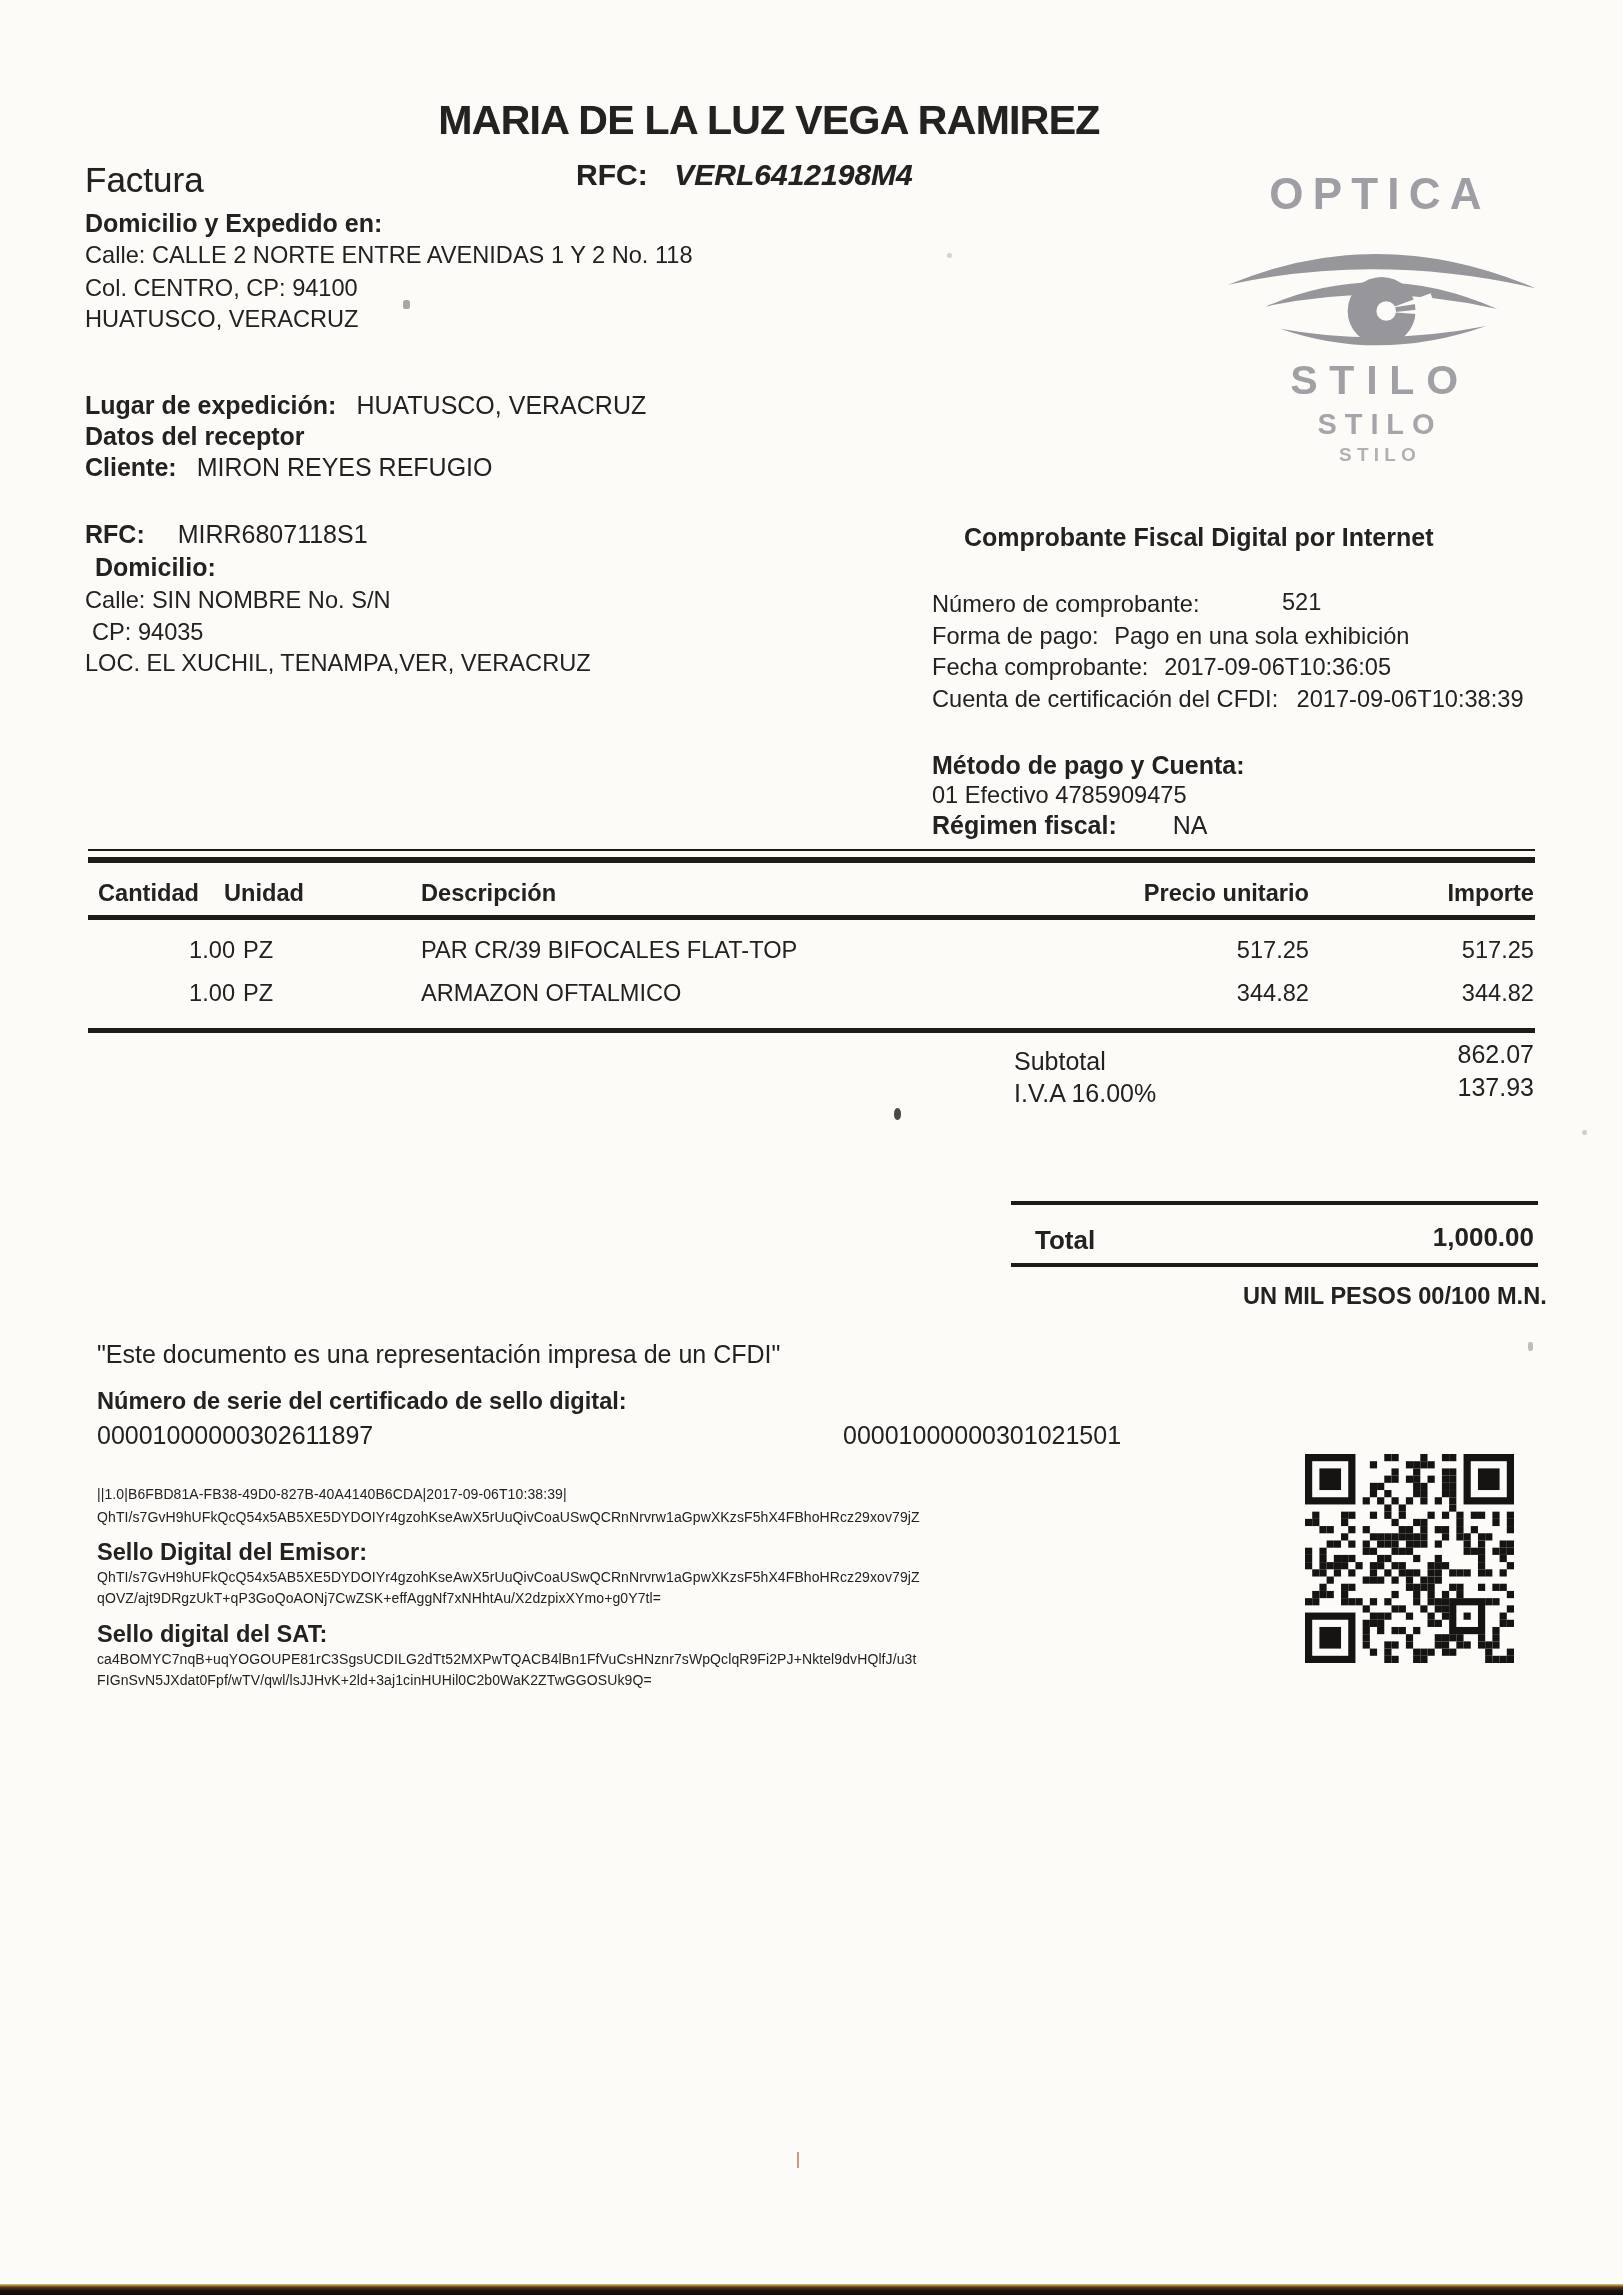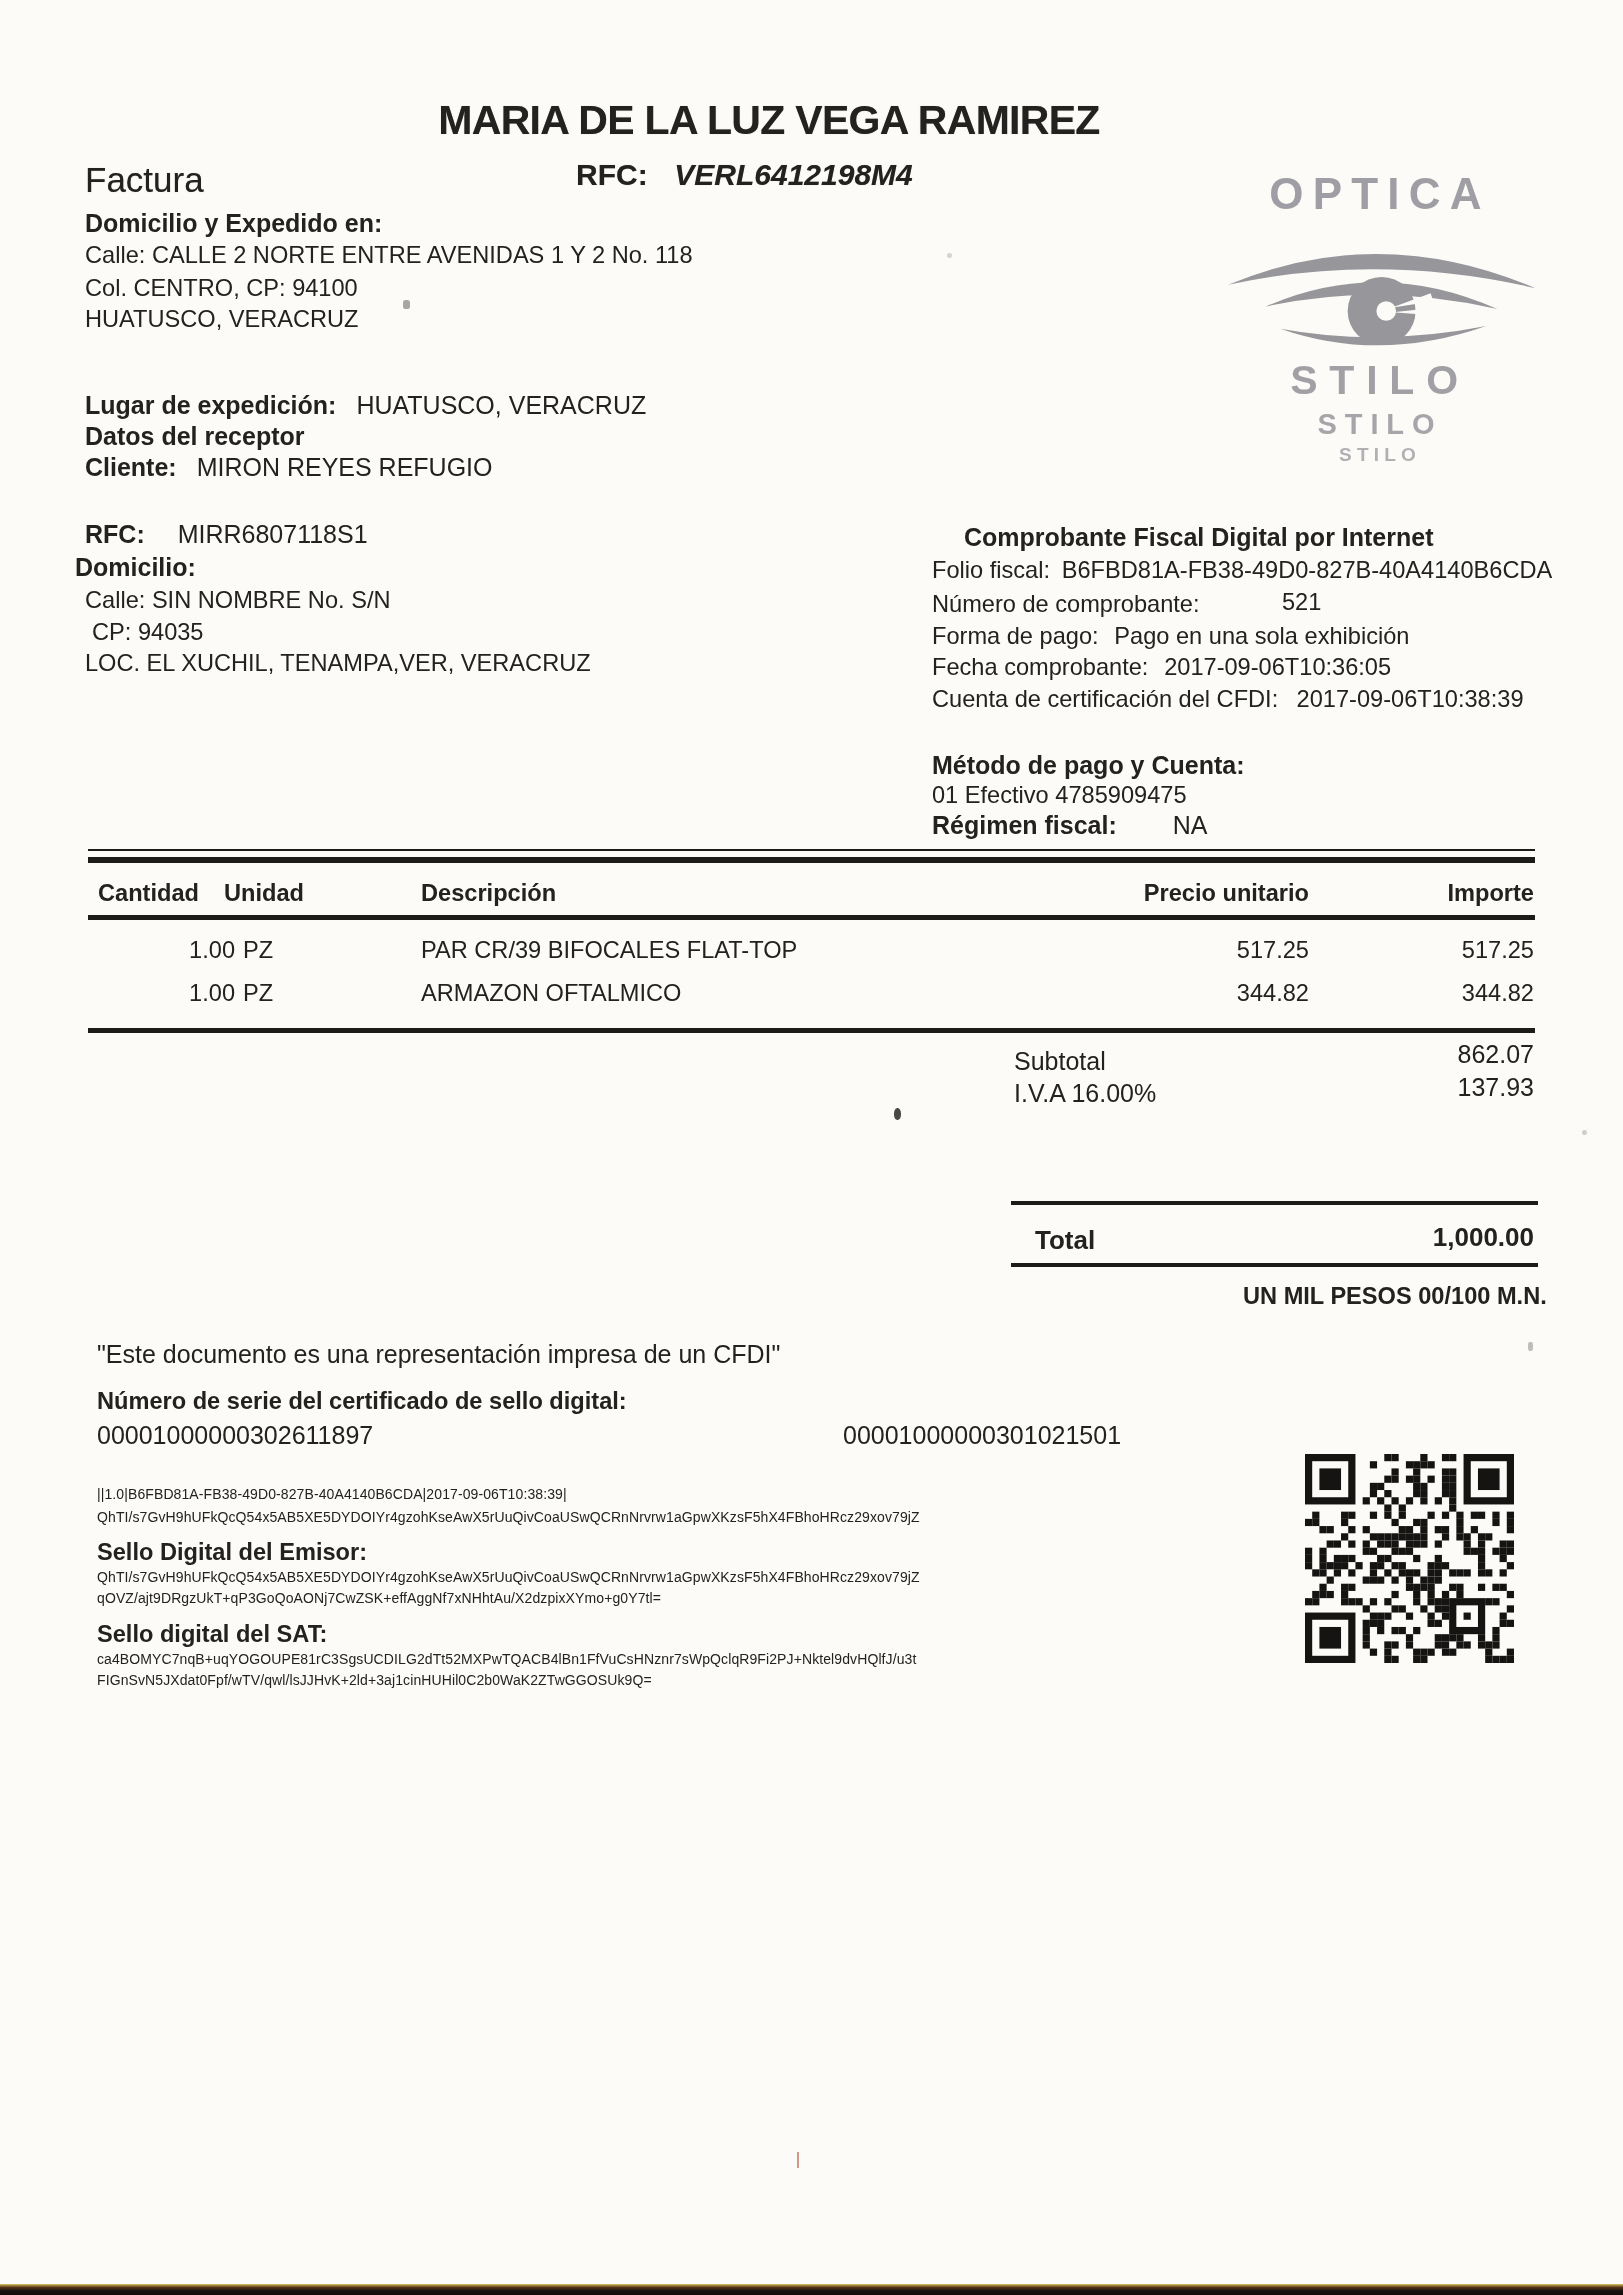--- a/index.html
+++ b/index.html
@@ -87,30 +87,26 @@
   <div class="abs t38 b" style="left:85px;top:422px;">Datos del receptor</div>
   <div class="abs t38" style="left:85px;top:453px;">
     <span class="lbl">Cliente:</span>
     <span class="gap20">MIRON REYES REFUGIO</span>
   </div>
 
   <div class="abs t38" style="left:85px;top:520px;">
     <span class="lbl">RFC:</span>
     <span class="gap40">MIRR6807118S1</span>
   </div>
-  <div class="abs t38 b" style="left:75px;top:553px;">Domicilio:</div>
+  <div class="abs t38 b" style="left:95px;top:553px;">Domicilio:</div>
   <div class="abs t36" style="left:85px;top:587px;">Calle: SIN NOMBRE No. S/N</div>
   <div class="abs t36" style="left:92px;top:619px;">CP: 94035</div>
   <div class="abs t36" style="left:85px;top:650px;">LOC. EL XUCHIL, TENAMPA,VER, VERACRUZ</div>
 
   <div class="abs t38 b" style="left:964px;top:523px;">Comprobante Fiscal Digital por Internet</div>
-  <div class="abs t36" style="left:932px;top:557px;">
-    <span>Folio fiscal:</span>
-    <span style="margin-left:5.2px;">B6FBD81A-FB38-49D0-827B-40A4140B6CDA</span>
-  </div>
   <div class="abs t36" style="left:932px;top:591px;">Número de comprobante:</div>
   <div class="abs t36" style="left:1282px;top:589px;">521</div>
   <div class="abs t36" style="left:932px;top:623px;">
     <span>Forma de pago:</span>
     <span style="margin-left:9.2px;">Pago en una sola exhibición</span>
   </div>
   <div class="abs t36" style="left:932px;top:654px;">
     <span>Fecha comprobante:</span>
     <span style="margin-left:9.2px;">2017-09-06T10:36:05</span>
   </div>

